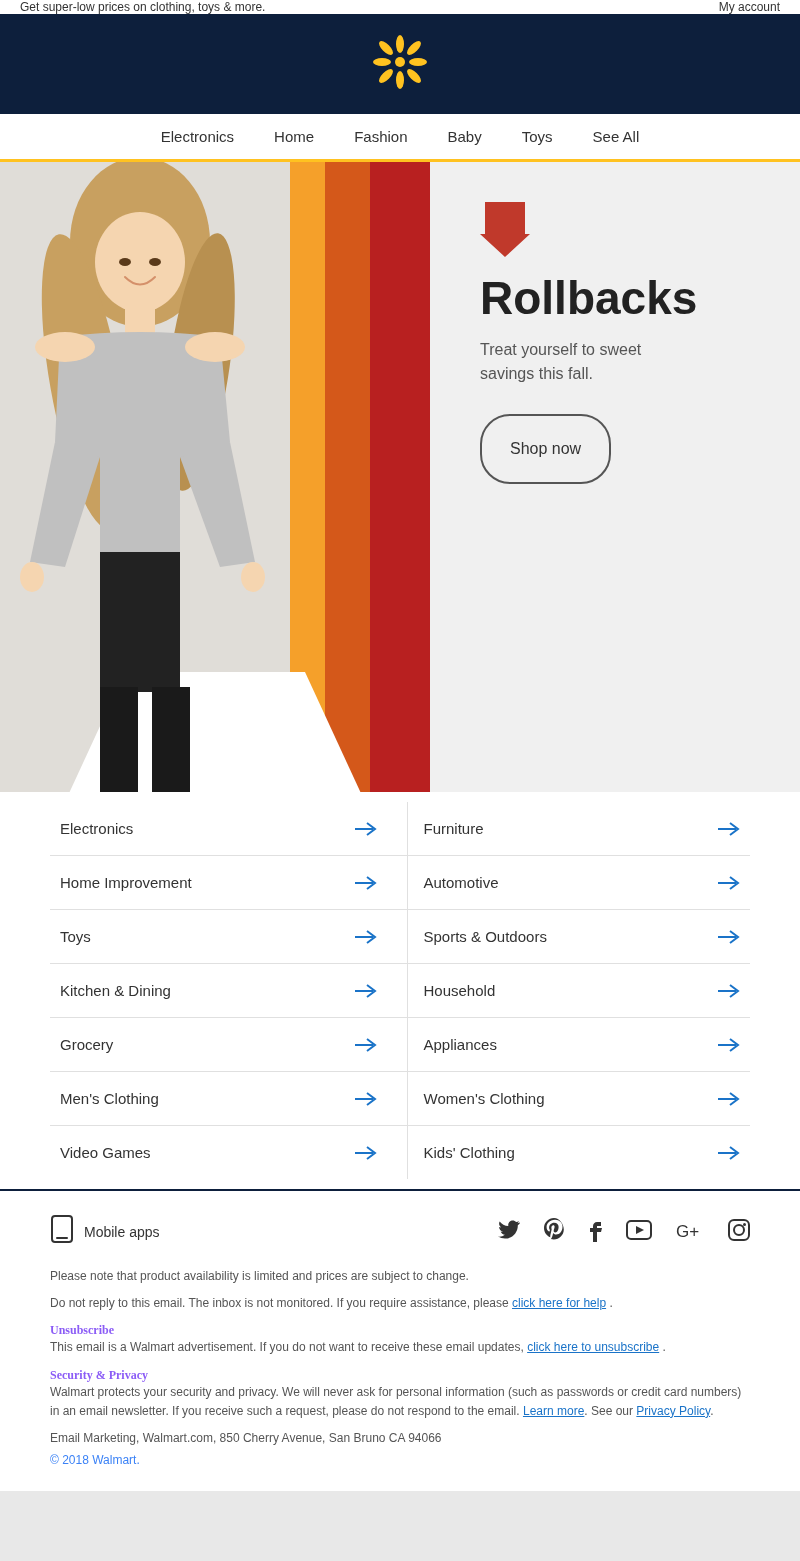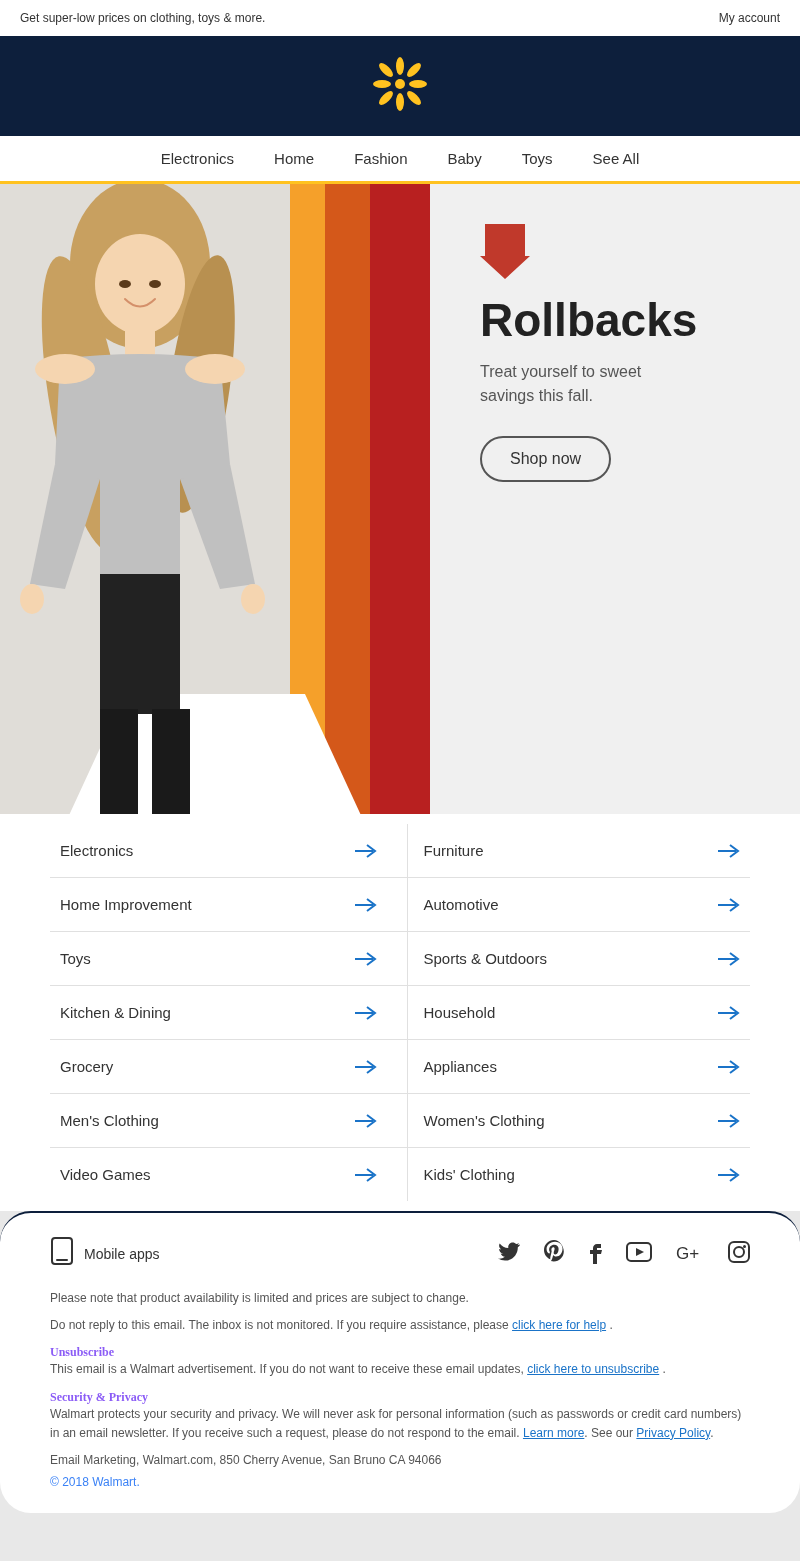--- a/index.html
+++ b/index.html
@@ -6,21 +6,21 @@
     body {
       background: #e8e8e8;
       font-family: Arial, sans-serif;
       width: 800px;
       margin: 0 auto;
     }
 
     
     .top-bar {
       background: #fff;
-      padding: 11px 20px;
+      padding: 0 20px;
       display: flex;
       justify-content: space-between;
       align-items: center;
       font-size: 12px;
       color: #333;
     }
 
     
     .header {
       background: #0d1f3c;
@@ -77,21 +77,21 @@
     .rollback-subtitle {
       font-size: 16px;
       color: #555;
       margin-bottom: 28px;
       line-height: 1.5;
     }
     .shop-now-btn {
       display: inline-block;
       border: 2px solid #555;
       border-radius: 30px;
-      padding: 12px 28px;
+      padding: 24px 28px;
       font-size: 16px;
       color: #333;
       text-decoration: none;
       background: transparent;
       cursor: pointer;
       width: fit-content;
     }
 
     
     .categories {
@@ -135,21 +135,20 @@
     .arrow-svg {
       width: 22px;
       height: 16px;
     }
 
     
     .footer {
       background: #fff;
       border-top: 2px solid #0d1f3c;
       padding: 24px 50px;
-      border-radius: 31px;
     }
     .footer-apps-row {
       display: flex;
       align-items: center;
       justify-content: space-between;
       margin-bottom: 18px;
     }
     .mobile-apps {
       display: flex;
       align-items: center;

